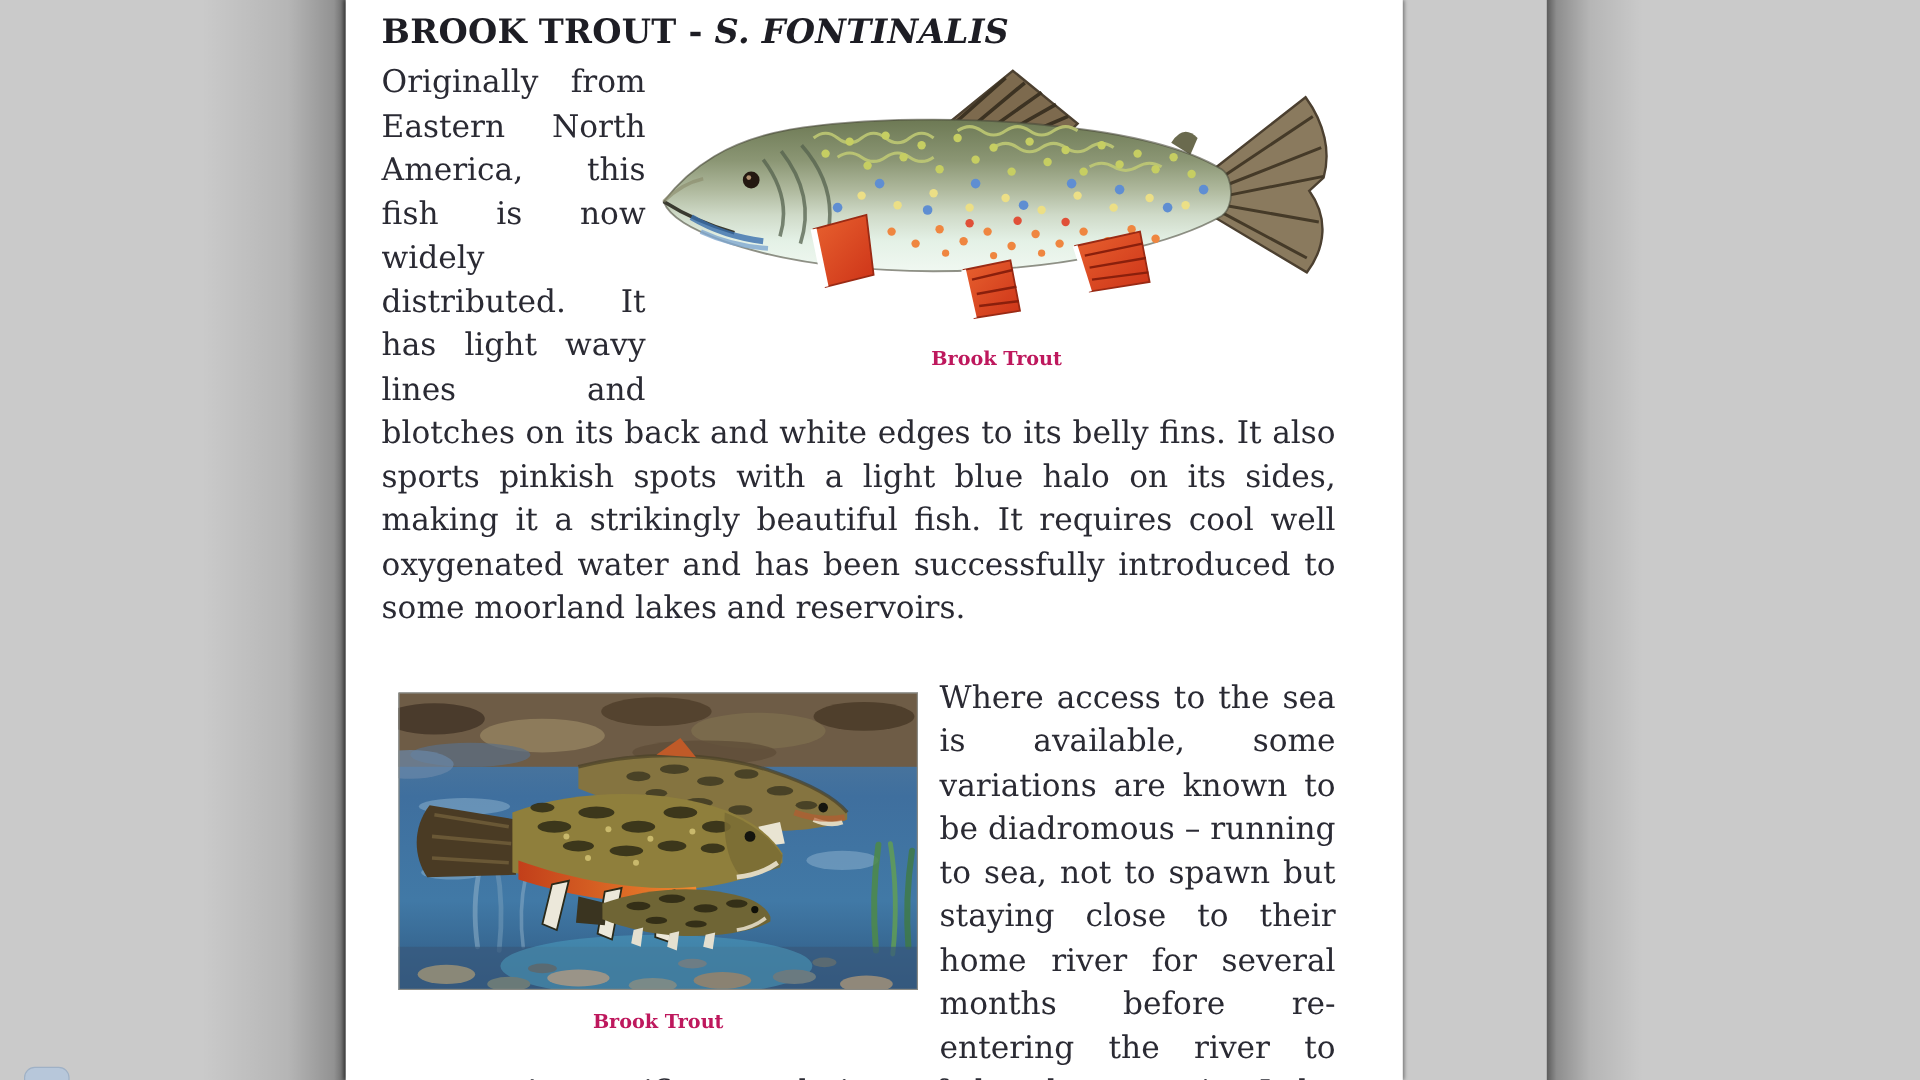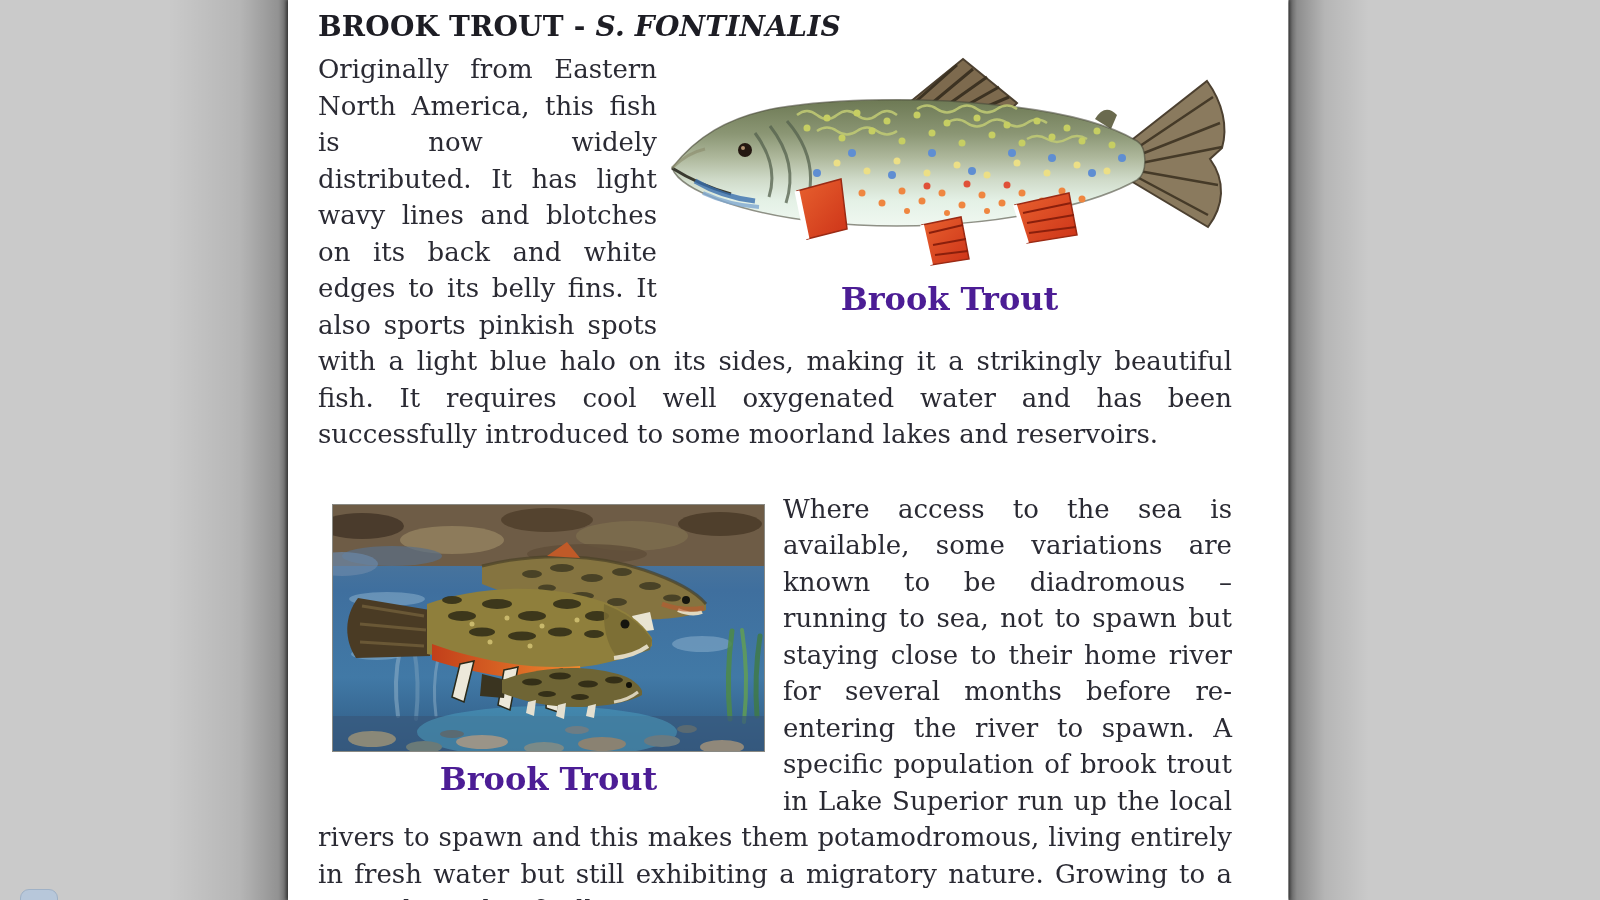--- a/index.html
+++ b/index.html
@@ -27,21 +27,21 @@
   .shade-right {
     position: absolute;
     left: 1289px; top: 0;
     width: 80px; height: 900px;
     background: linear-gradient(to left, rgba(0,0,0,0) 0%, rgba(0,0,0,0.10) 55%, rgba(0,0,0,0.30) 90%, rgba(0,0,0,0.55) 100%);
     pointer-events: none;
   }
   .page {
     position: absolute;
     left: 288px; top: 0;
-    width: 1000px; height: 900px;
+    width: 881px; height: 900px;
     background: #ffffff;
     box-shadow: -2px 0 3px rgba(0,0,0,0.45), 2px 0 3px rgba(0,0,0,0.40);
     overflow: hidden;
   }
   .content {
     padding: 10px 56px 0 30px;
     color: #2a2a33;
   }
   h1.doc-title {
     margin: 0 0 7px 0;
@@ -66,22 +66,22 @@
     margin: 2px 0 16px 10px;
   }
   .fig-left {
     float: left;
     width: 433px;
     margin: 13px 18px 8px 14px;
   }
   figcaption {
     text-align: center;
     font-weight: bold;
-    font-size: 32px;
-    color: #4c1d95;
+    font-size: 16px;
+    color: #be185d;
     margin-top: 13px;
   }
   .fig-left figcaption { margin-top: 9px; }
   .fish-art, .fish-photo { display: block; }
   .corner-widget {
     position: absolute;
     left: 20px; top: 889px;
     width: 36px; height: 16px;
     border-radius: 9px 9px 3px 3px;
     background: #b7c7da;

